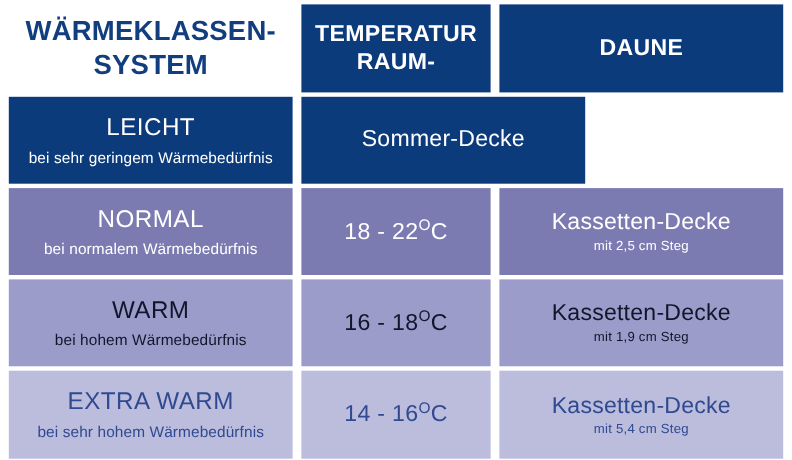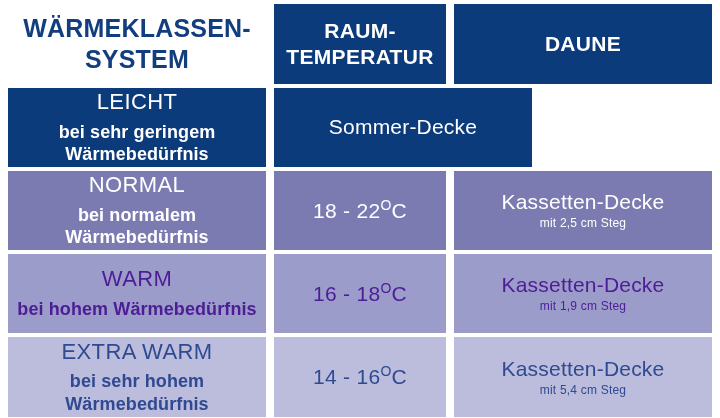--- a/index.html
+++ b/index.html
@@ -71,22 +71,22 @@
   }
 
   .main-label {
     font-size: 22px;
     font-weight: normal;
     line-height: 1.18;
     letter-spacing: 0.4px;
   }
 
   .sub-label {
-    font-size: 18px;
-    font-weight: bold;
+    font-size: 14px;
+    font-weight: normal;
     line-height: 1.25;
     margin-top: 6px;
     letter-spacing: 0.1px;
   }
 
   .temp-text {
     font-size: 21px;
     font-weight: normal;
     letter-spacing: 0.3px;
   }
@@ -106,42 +106,42 @@
   .daune-sub {
     font-size: 12px;
     line-height: 1.2;
     letter-spacing: 0.2px;
     margin-top: 1px;
   }
 
   
   .fill-dark   { background: #0C3B7C; color: #ffffff; }
   .fill-mid    { background: #7B7BB2; color: #ffffff; }
-  .fill-light  { background: #9C9CCB; color: #4c1d95; }
+  .fill-light  { background: #9C9CCB; color: #0f172a; }
   .fill-lighter{ background: #BCBCDC; color: #2F4A91; }
   .text-dark   { color: #123E7F; }
 </style>
 </head>
 <body>
 
 <div class="table">
 
   <div class="row row-header">
 
     <div class="cell col-class plain">
       <div class="title text-dark">
         <div>WÄRMEKLASSEN-</div>
         <div>SYSTEM</div>
       </div>
     </div>
 
     <div class="cell col-temp fill-dark">
       <div class="head-text">
+        <div>TEMPERATUR</div>
         <div>RAUM-</div>
-        <div>TEMPERATUR</div>
       </div>
     </div>
 
     <div class="cell col-daune fill-dark">
       <div class="head-text">DAUNE</div>
     </div>
 
   </div>
 
   <div class="row row-body">

